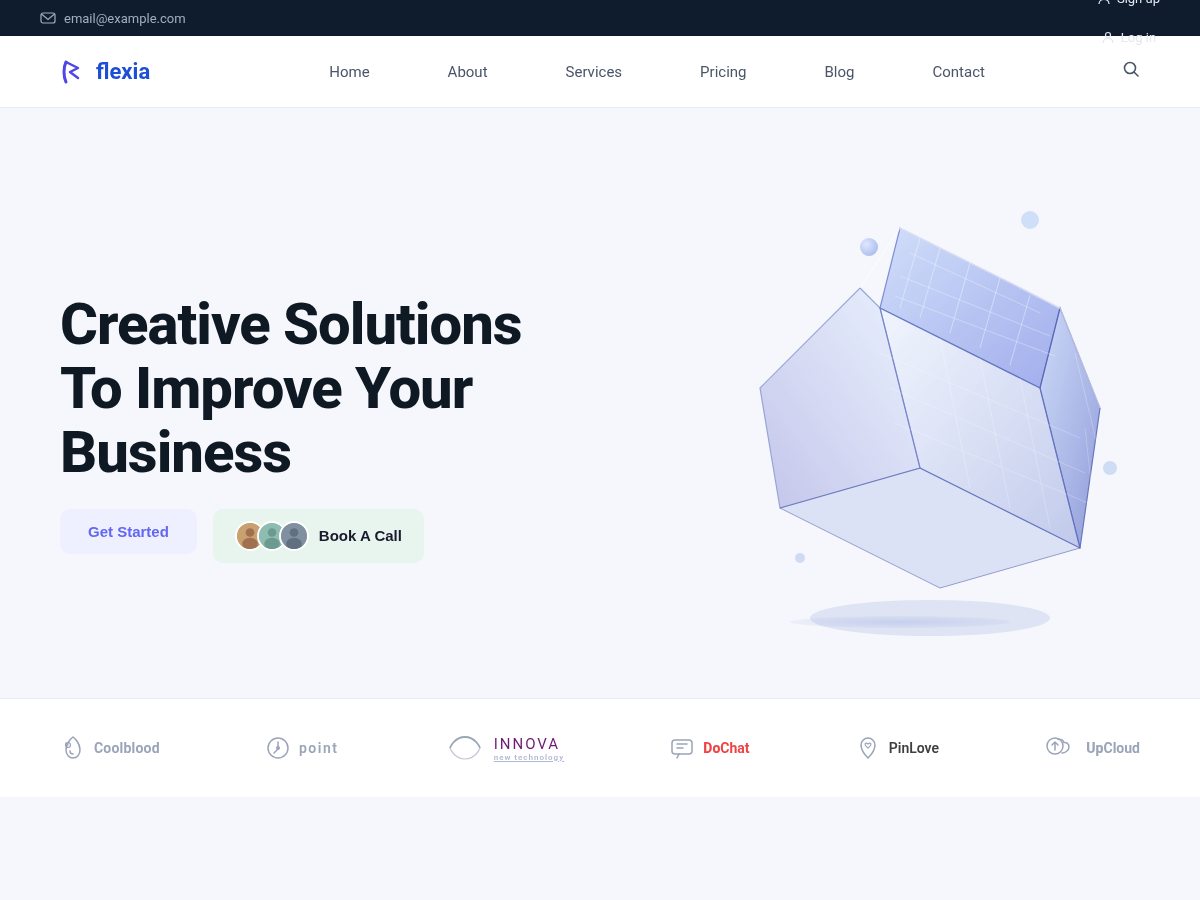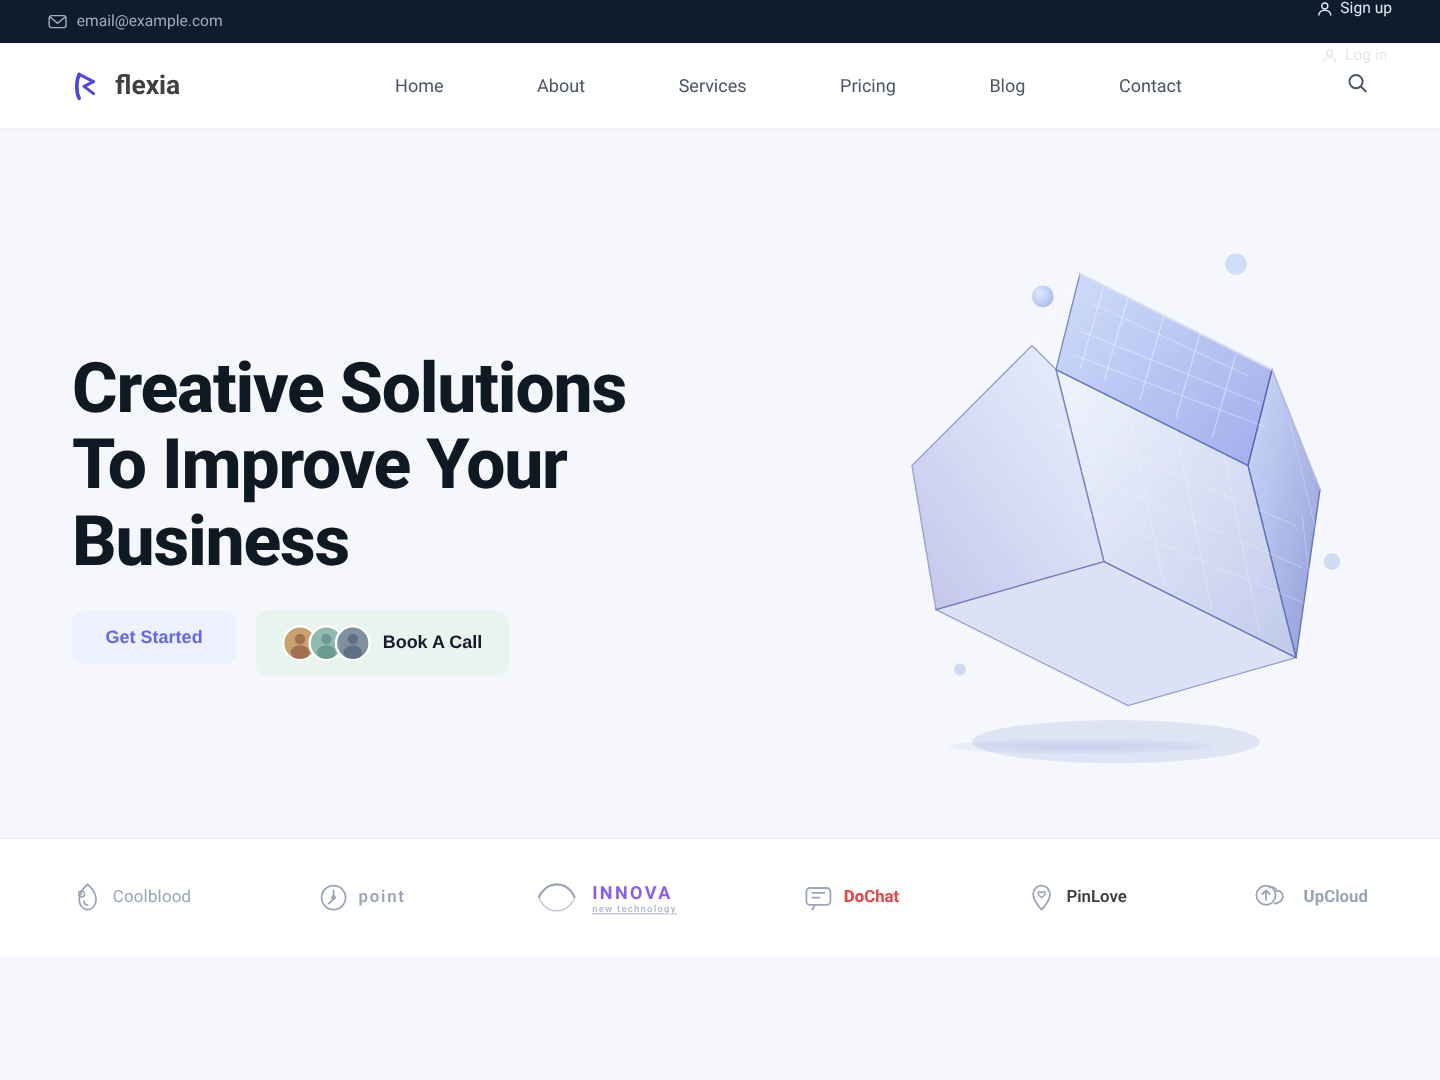--- a/index.html
+++ b/index.html
@@ -3,20 +3,21 @@
   <meta charset="utf-8">
   <style>
     * { margin: 0; padding: 0; box-sizing: border-box; }
     body { font-family: -apple-system, BlinkMacSystemFont, 'Segoe UI', Roboto, sans-serif; background: #f5f7fc; width: 1200px; height: 900px; overflow: hidden; }
 
     
     .topbar {
       background: #0f1c2e;
       height: 36px;
       display: flex;
+      align-items: center;
       justify-content: space-between;
       padding: 0 40px;
     }
     .topbar-email {
       color: #a0aec0;
       font-size: 13px;
       display: flex;
       align-items: center;
       gap: 8px;
     }
@@ -49,21 +50,21 @@
       justify-content: space-between;
       border-bottom: 1px solid #e8edf5;
       box-shadow: 0 1px 4px rgba(0,0,0,0.05);
     }
     .logo {
       display: flex;
       align-items: center;
       gap: 8px;
       font-size: 22px;
       font-weight: 700;
-      color: #404040;
+      color: #1d4ed8;
       text-decoration: none;
     }
     .logo-icon {
       width: 28px;
       height: 28px;
     }
     .nav-links {
       display: flex;
       align-items: center;
       gap: 36px;
@@ -384,39 +385,39 @@
 
 <div class="logos-strip">
 
   <div class="logo-item">
     <svg width="26" height="26" viewBox="0 0 26 26" fill="none">
       <path d="M13 2C13 2 6 7 6 15C6 19.4 9.1 23 13 23C16.9 23 20 19.4 20 15C20 7 13 2 13 2Z" stroke="#9aa5b8" stroke-width="1.5" fill="none"></path>
       <path d="M10 16C10 17.7 11.3 19 13 19" stroke="#9aa5b8" stroke-width="1.5" stroke-linecap="round"></path>
       <circle cx="8" cy="10" r="2.5" stroke="#9aa5b8" stroke-width="1.2" fill="none"></circle>
       <path d="M8 10 L6 8" stroke="#9aa5b8" stroke-width="1.2" stroke-linecap="round"></path>
     </svg>
-    <span style="font-size:14px; font-weight:400; color:#9aa5b8; letter-spacing:0.2px;">Coolblood</span>
+    <span style="font-size:14px; font-weight:700; color:#9aa5b8; letter-spacing:0.2px;">Coolblood</span>
   </div>
 
   <div class="logo-item">
     <svg width="26" height="26" viewBox="0 0 26 26" fill="none">
       <circle cx="13" cy="13" r="10" stroke="#9aa5b8" stroke-width="1.5" fill="none"></circle>
       <path d="M13 7 L13 14 L9 18" stroke="#9aa5b8" stroke-width="1.5" stroke-linecap="round"></path>
       <circle cx="13" cy="13" r="2" fill="#9aa5b8"></circle>
     </svg>
     <span style="font-size:14px; font-weight:600; color:#9aa5b8; letter-spacing:1.5px;">point</span>
   </div>
 
   <div class="logo-item innova">
     <svg width="42" height="42" viewBox="0 0 42 42" fill="none">
       <path d="M6 21 C6 21 10 10 21 10 C32 10 36 21 36 21" stroke="#9aa5b8" stroke-width="1.8" fill="none"></path>
       <path d="M6 21 C6 21 10 32 21 32 C32 32 36 21 36 21" stroke="#9aa5b8" stroke-width="1.2" fill="none" opacity="0.6"></path>
     </svg>
     <div>
-      <div style="font-size:15px; font-weight:700; color:#8b5cf6; letter-spacing:2px;">INNOVA</div>
+      <div style="font-size:15px; font-weight:400; color:#701a75; letter-spacing:2px;">INNOVA</div>
       <div style="font-size:8px; color:#b0bad0; letter-spacing:1px;text-decoration:underline;">new technology</div>
     </div>
   </div>
 
   <div class="logo-item">
     <svg width="26" height="26" viewBox="0 0 26 26" fill="none">
       <rect x="3" y="5" width="20" height="14" rx="3" stroke="#9aa5b8" stroke-width="1.5" fill="none"></rect>
       <path d="M8 9H18M8 13H14" stroke="#9aa5b8" stroke-width="1.5" stroke-linecap="round"></path>
       <path d="M10 19L8 23" stroke="#9aa5b8" stroke-width="1.5" stroke-linecap="round"></path>
     </svg>

